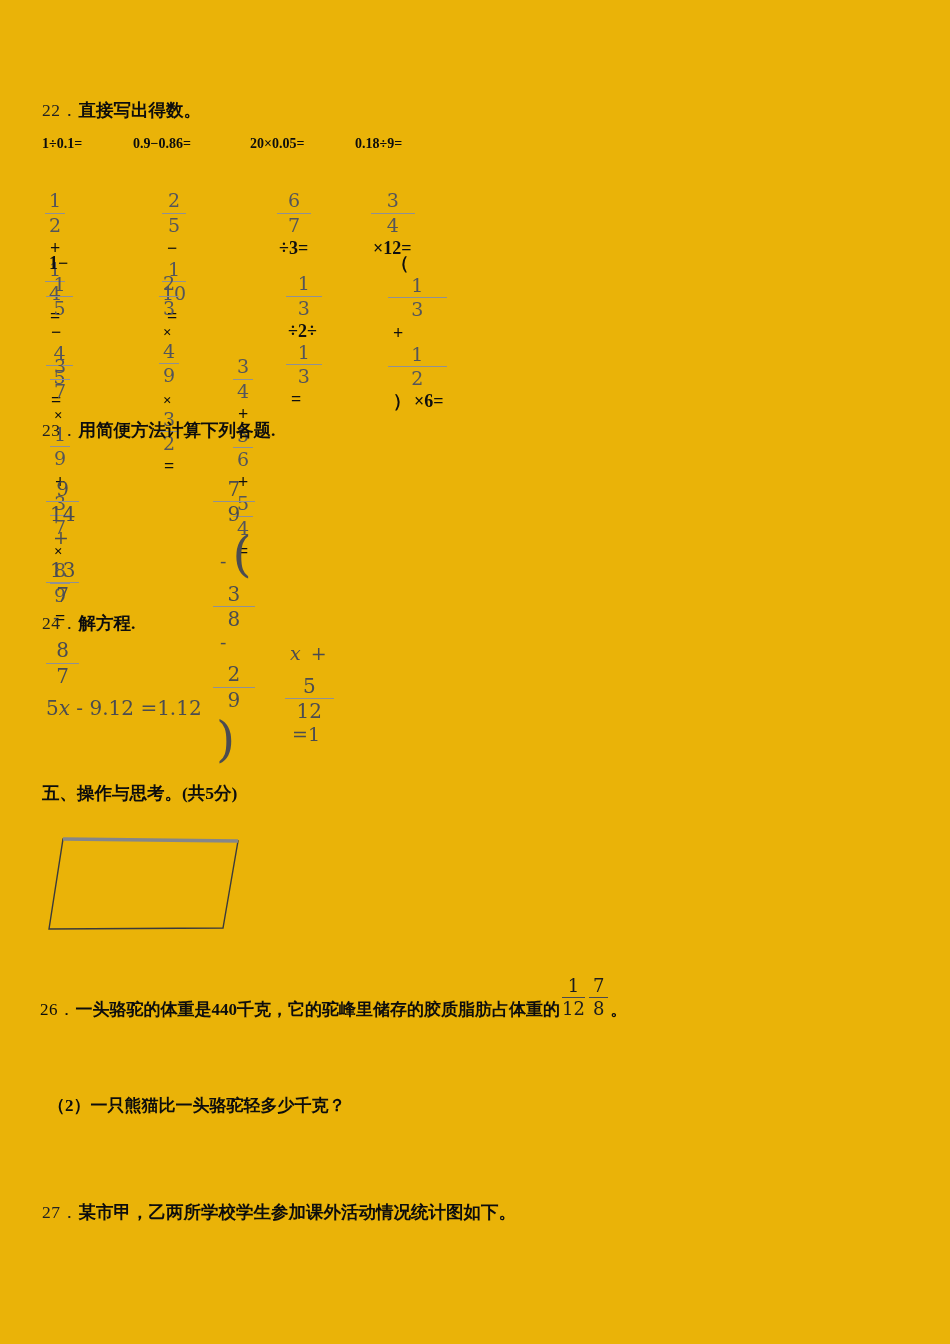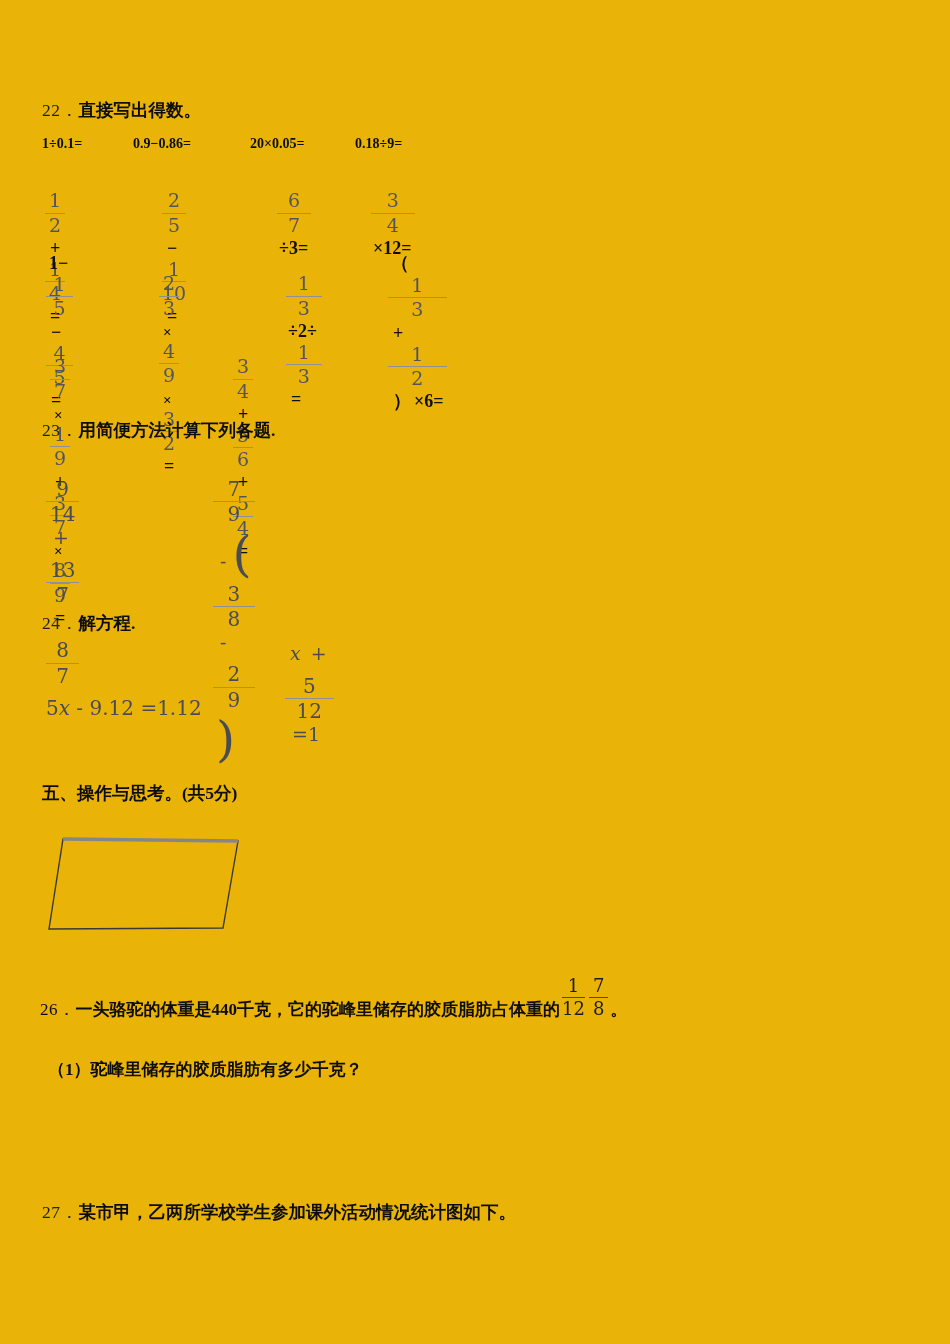--- a/index.html
+++ b/index.html
@@ -84,19 +84,19 @@
   <div class="abs qlabel" style="left:42px;top:781px">
     <span class="qtext">五、操作与思考。(共5分)</span>
   </div>
   <svg class="abs" style="left:40px;top:832px" width="212" height="106" viewBox="0 0 212 106">
     <polygon points="23,7 198,9 183,96 9,97" fill="none" stroke="#3a3a3c" stroke-width="1.4"></polygon>
     <line x1="23" y1="7" x2="198" y2="9" stroke="#85868a" stroke-width="3.6"></line>
   </svg>
 
 
   <div class="abs q26line" style="left:40px;top:976px"><span class="qn">26．</span><span class="b">一头骆驼的体重是440千克，它的驼峰里储存的胶质脂肪占体重的</span><span class="frac"><span class="fn">1</span><span class="fd">12</span></span><span class="frac"><span class="fn">7</span><span class="fd">8</span></span><span class="b">。</span></div>
-  <div class="abs subq" style="left:48px;top:1058px">（1）驼峰里储存的胶质脂肪有多少千克？</div>
+  <div class="abs subq" style="left:48px;top:1094px">（2）一只熊猫比一头骆驼轻多少千克？</div>
 
   <div class="abs qlabel" style="left:42px;top:1200px">
     <span class="qnum">27．</span><span class="qtext">某市甲，乙两所学校学生参加课外活动情况统计图如下。</span>
   </div>
 
 </div>
 
 </body></html>

